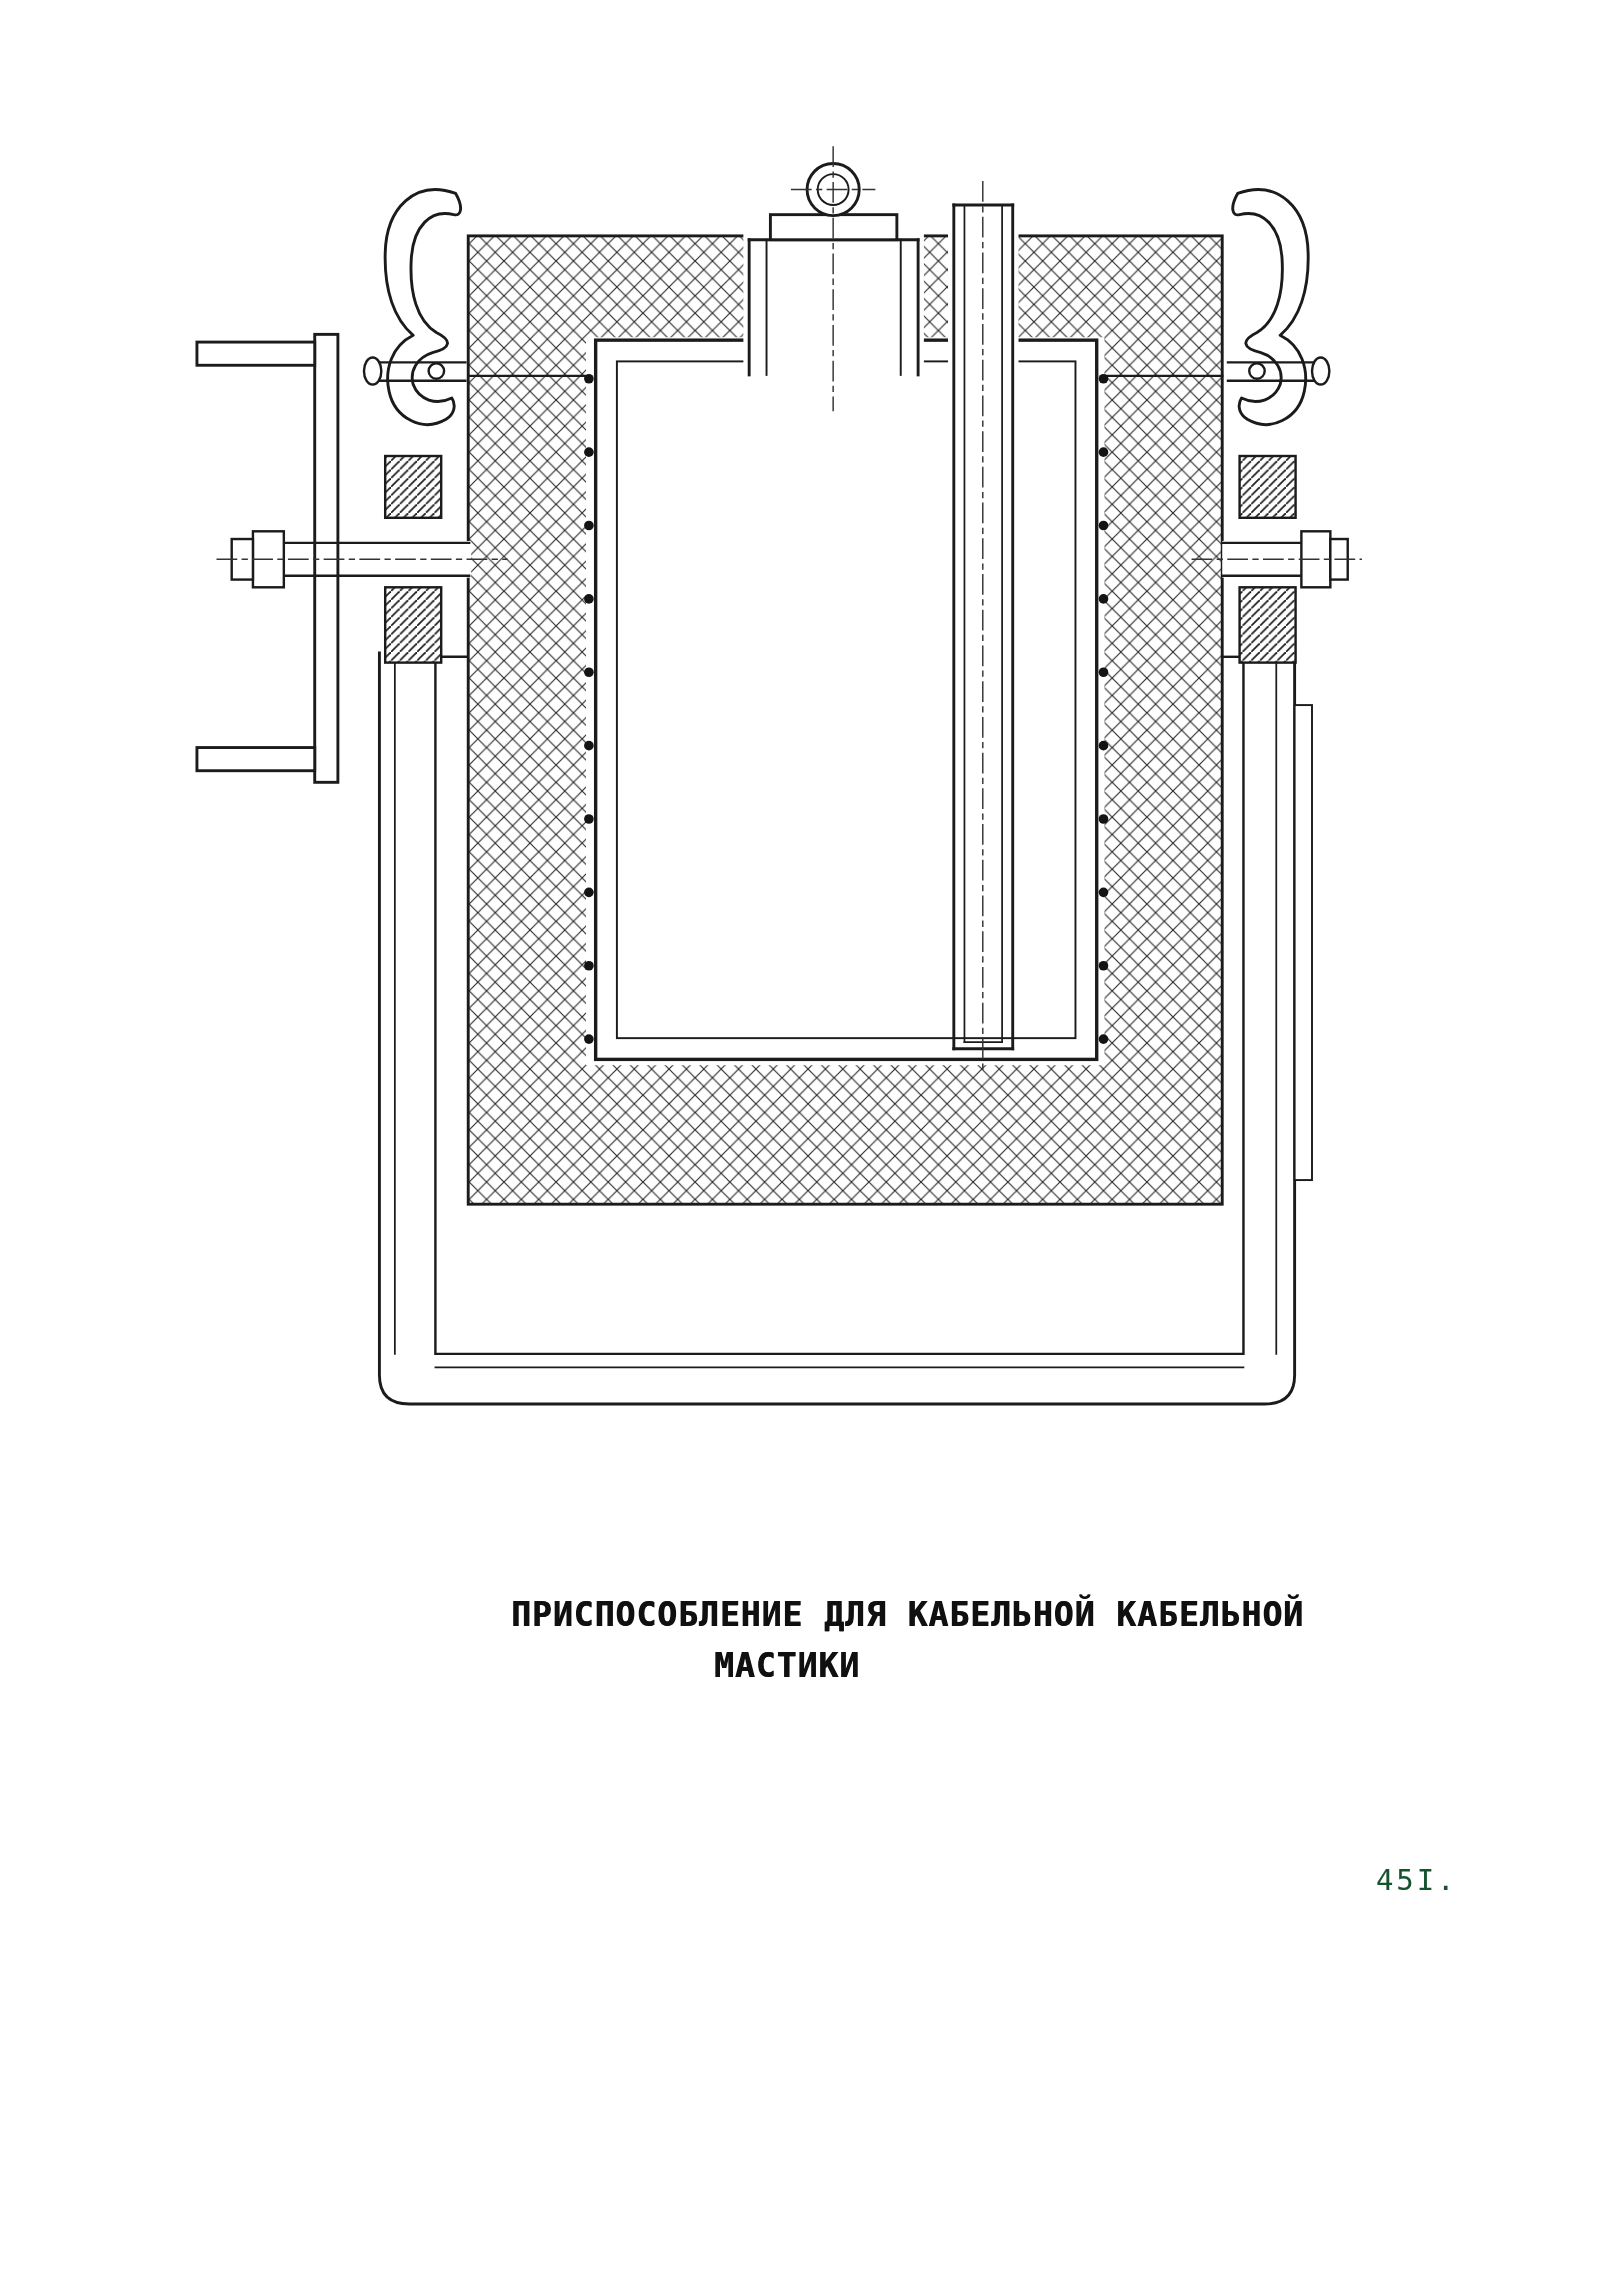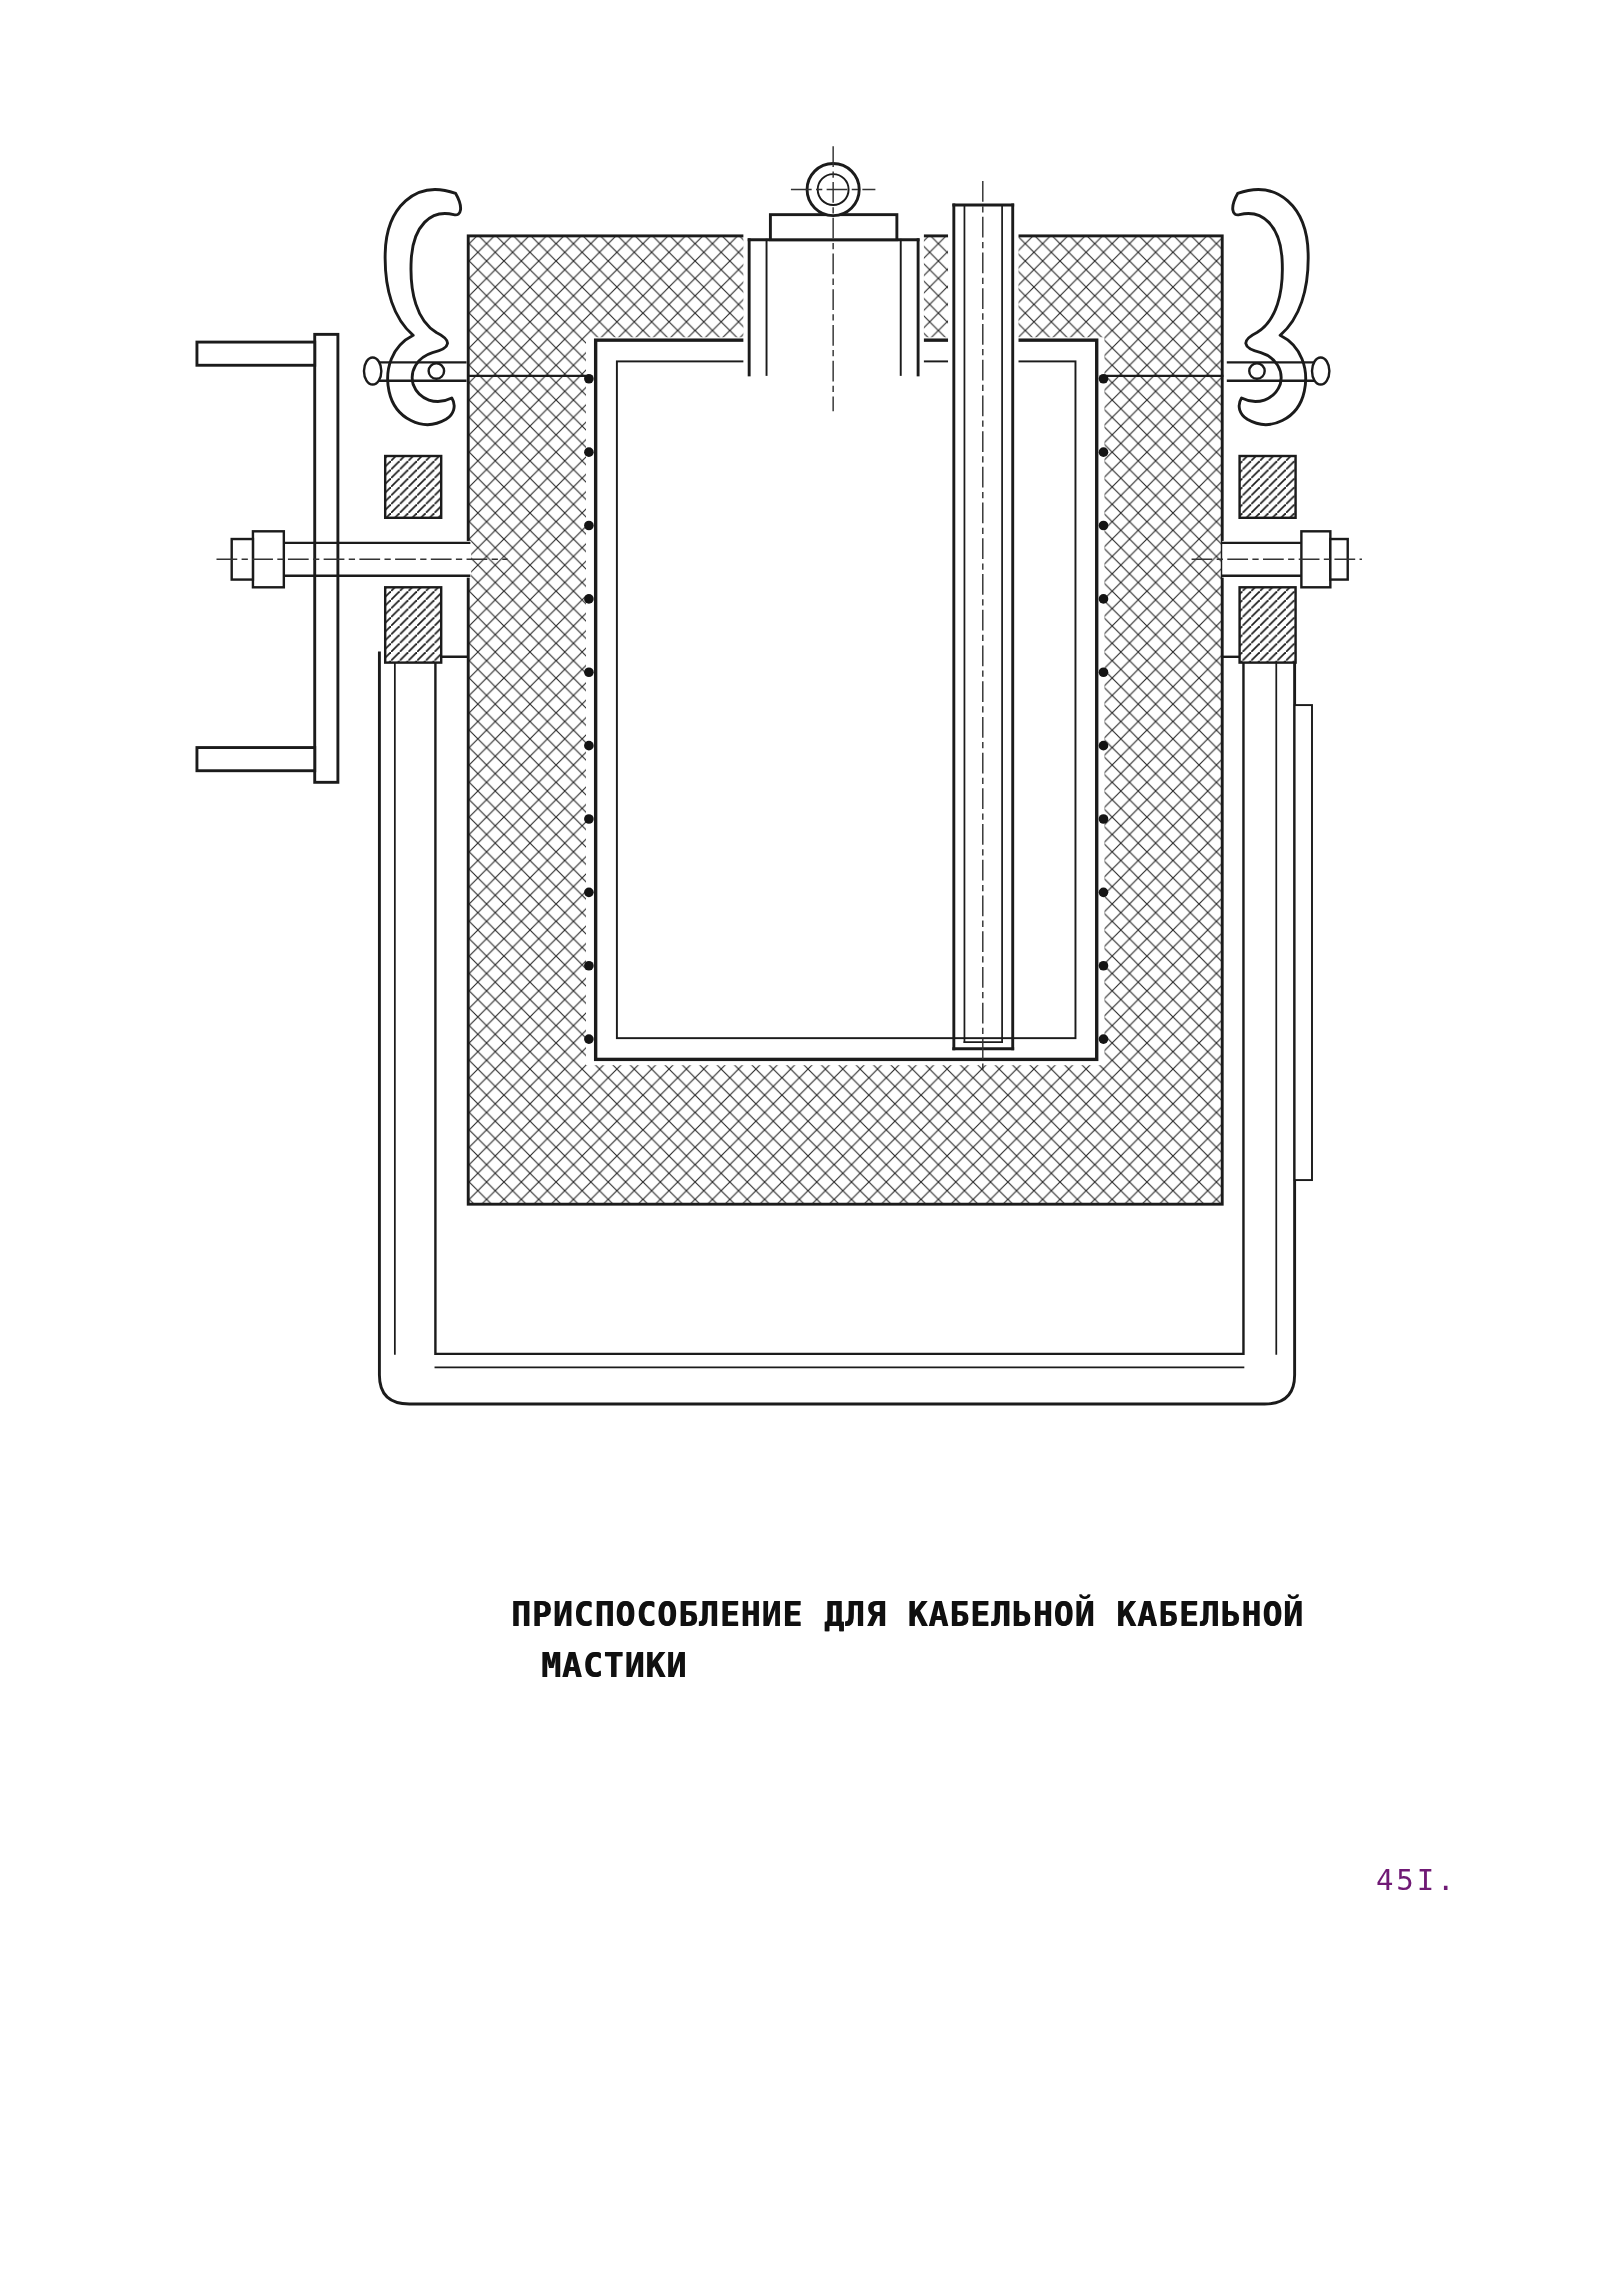--- a/index.html
+++ b/index.html
@@ -12,27 +12,27 @@
   }
   .drawing-svg{position:absolute;left:0;top:0;}
   .caption-line1{
     position:absolute;left:473px;top:1595px;width:869px;
     text-align:center;font-size:33px;font-weight:700;letter-spacing:1px;
     color:#101010;text-shadow:0.7px 0 0 #101010;
     white-space:nowrap;
   }
   .caption-line2{
     position:absolute;left:541px;top:1646px;width:319px;
-    text-align:left;font-size:33px;font-weight:700;letter-spacing:1px;
+    text-align:right;font-size:33px;font-weight:700;letter-spacing:1px;
     color:#101010;text-shadow:0.7px 0 0 #101010;
     white-space:nowrap;
   }
   .page-number{
     position:absolute;left:1376px;top:1863px;
-    font-size:29px;letter-spacing:2.9px;color:#701a75;
+    font-size:29px;letter-spacing:2.9px;color:#14532d;
     white-space:nowrap;
     text-align:center;
   }
 </style>
 </head>
 <body>
 
 <div class="page">
 
   <svg class="drawing-svg" width="1619" height="2280" viewBox="0 0 1677 2361" stroke-linecap="square">

